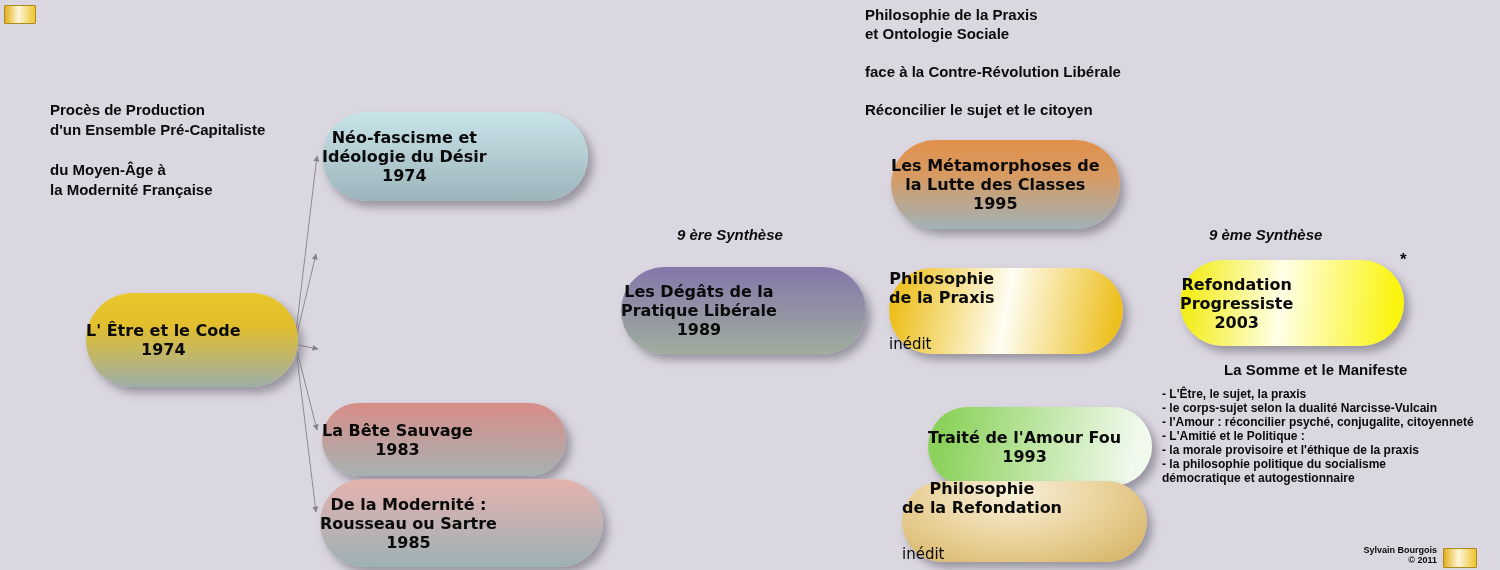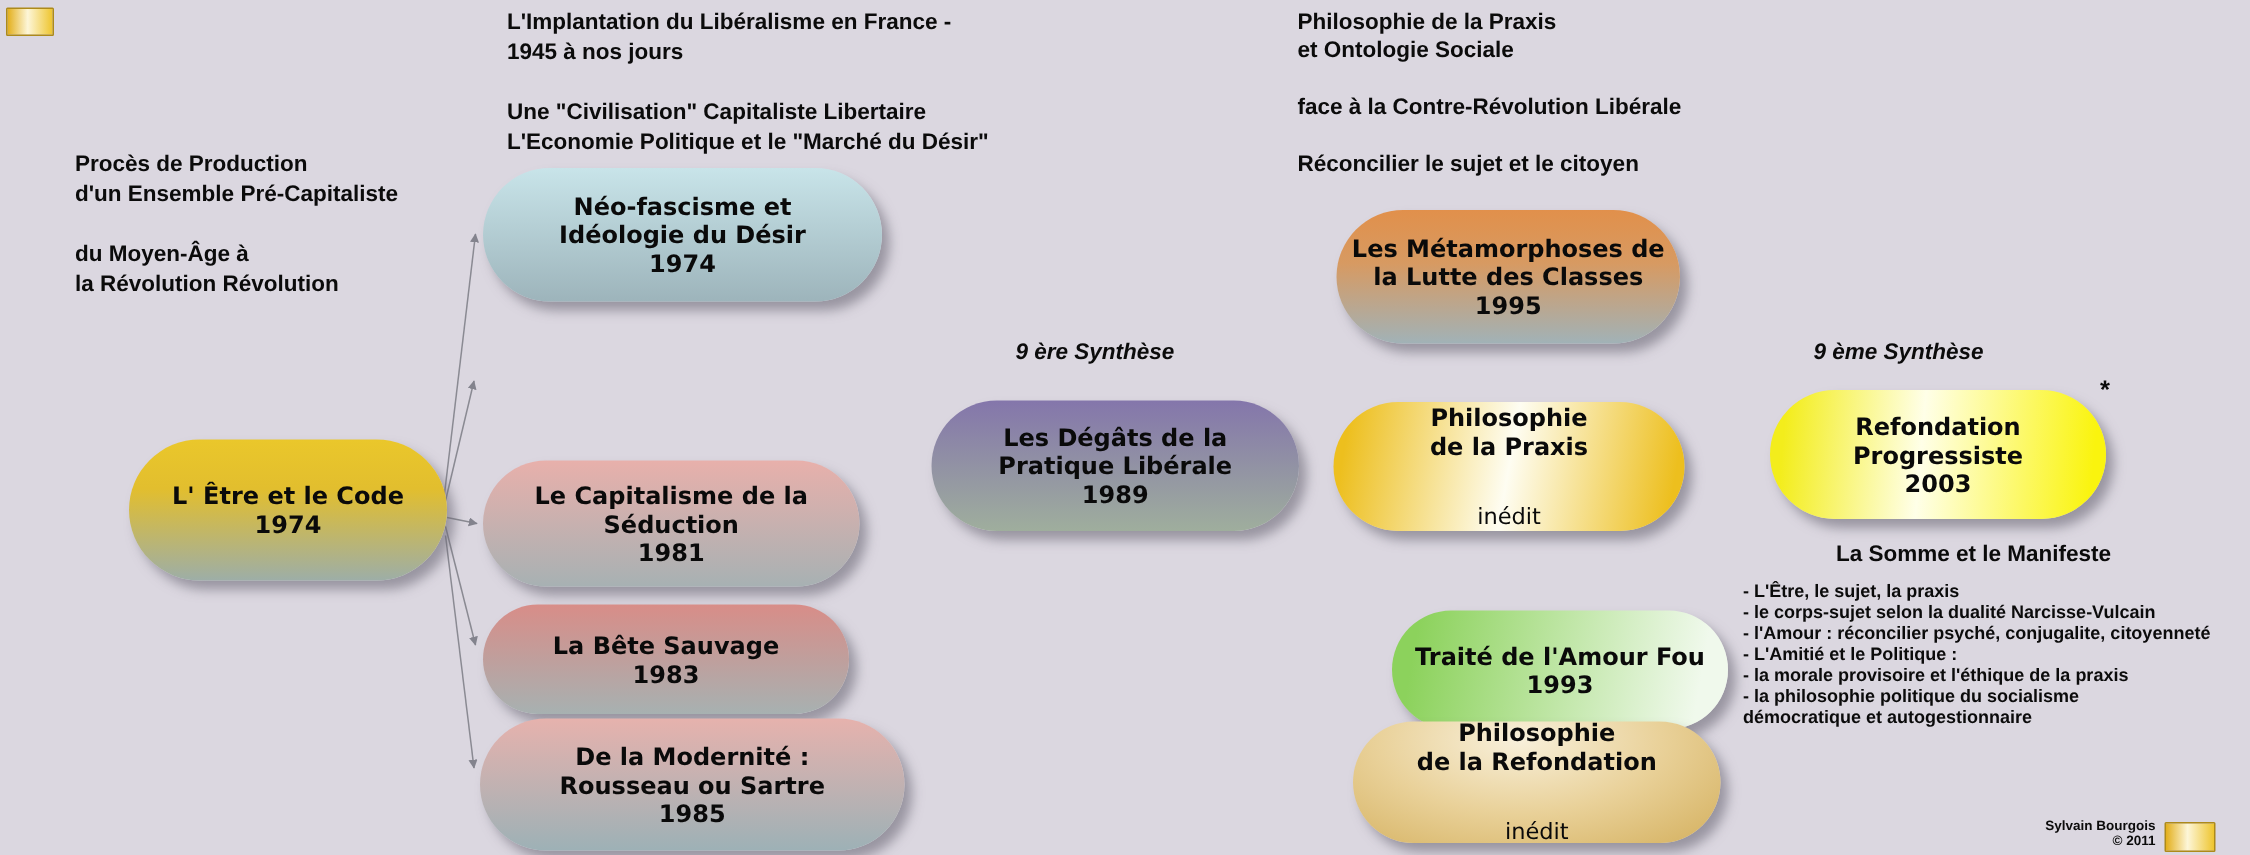--- a/index.html
+++ b/index.html
@@ -27,21 +27,21 @@
     font-weight:bold;
     font-style:italic;
     font-size:15px;
     white-space:pre;
   }
   .node{
     position:absolute;
     border-radius:999px;
     display:flex;
     flex-direction:column;
-    align-items:center;
+    align-items:flex-start;
     justify-content:center;
     text-align:center;
     box-shadow:5px 6px 8px rgba(108,105,118,0.60);
   }
   .node-title{
     font-family:"DejaVu Sans", sans-serif;
     font-weight:bold;
     font-size:16px;
     line-height:19px;
     color:#0a0a0a;
@@ -94,26 +94,21 @@
 
 <div class="canvas">
 
   <div class="badge" style="left: 4px; top: 5px; width: 30px; height: 17px; background: linear-gradient(90deg, rgb(227, 175, 28) 0%, rgb(253, 246, 216) 45%, rgb(238, 197, 47) 100%);"></div>
   <div class="badge" style="left: 1443px; top: 548px; width: 32px; height: 18px; background: linear-gradient(90deg, rgb(227, 175, 28) 0%, rgb(253, 246, 216) 45%, rgb(238, 197, 47) 100%);"></div>
 
   <div class="tblock" style="left:50px;top:100px;">Procès de Production
 d'un Ensemble Pré-Capitaliste
 
 du Moyen-Âge à
-la Révolution Révolution</div>
-  <div class="tblock" style="left:338px;top:5px;">L'Implantation du Libéralisme en France  -
-1945 à nos jours
-
-Une "Civilisation" Capitaliste Libertaire
-L'Economie Politique et le "Marché du Désir"</div>
+la Modernité Française</div>
   <div class="tblock" style="left:865px;top:5px;line-height:19px;">Philosophie de la Praxis
 et Ontologie Sociale
 
 face à la Contre-Révolution Libérale
 
 Réconcilier le sujet et le citoyen</div>
 
   <div class="italic-label" style="left:677px;top:226px;">9 ère Synthèse</div>
   <div class="italic-label" style="left:1209px;top:226px;">9 ème Synthèse</div>
   <div class="star-mark" style="left:1400px;top:250px;">*</div>
@@ -138,25 +133,20 @@
 1974</span>
   </div>
 
   <div class="node" style="left: 322px; top: 112px; width: 266px; height: 89px; background: linear-gradient(rgb(200, 228, 233) 0%, rgb(157, 180, 187) 100%);">
     <span class="node-title">Néo-fascisme et
 Idéologie du Désir
 1974</span>
   </div>
 
 
-  <div class="node" style="left: 322px; top: 307px; width: 251px; height: 84px; background: linear-gradient(rgb(232, 176, 171) 0%, rgb(167, 177, 179) 100%);">
-    <span class="node-title">Le Capitalisme de la
-Séduction
-1981</span>
-  </div>
 
   <div class="node" style="left: 322px; top: 403px; width: 244px; height: 73px; background: linear-gradient(rgb(216, 141, 136) 0%, rgb(167, 177, 177) 100%);">
     <span class="node-title">La Bête Sauvage
 1983</span>
   </div>
 
   <div class="node" style="left: 320px; top: 479px; width: 283px; height: 88px; background: linear-gradient(rgb(230, 178, 173) 0%, rgb(157, 177, 182) 100%);">
     <span class="node-title">De la Modernité :
 Rousseau ou Sartre
 1985</span>

